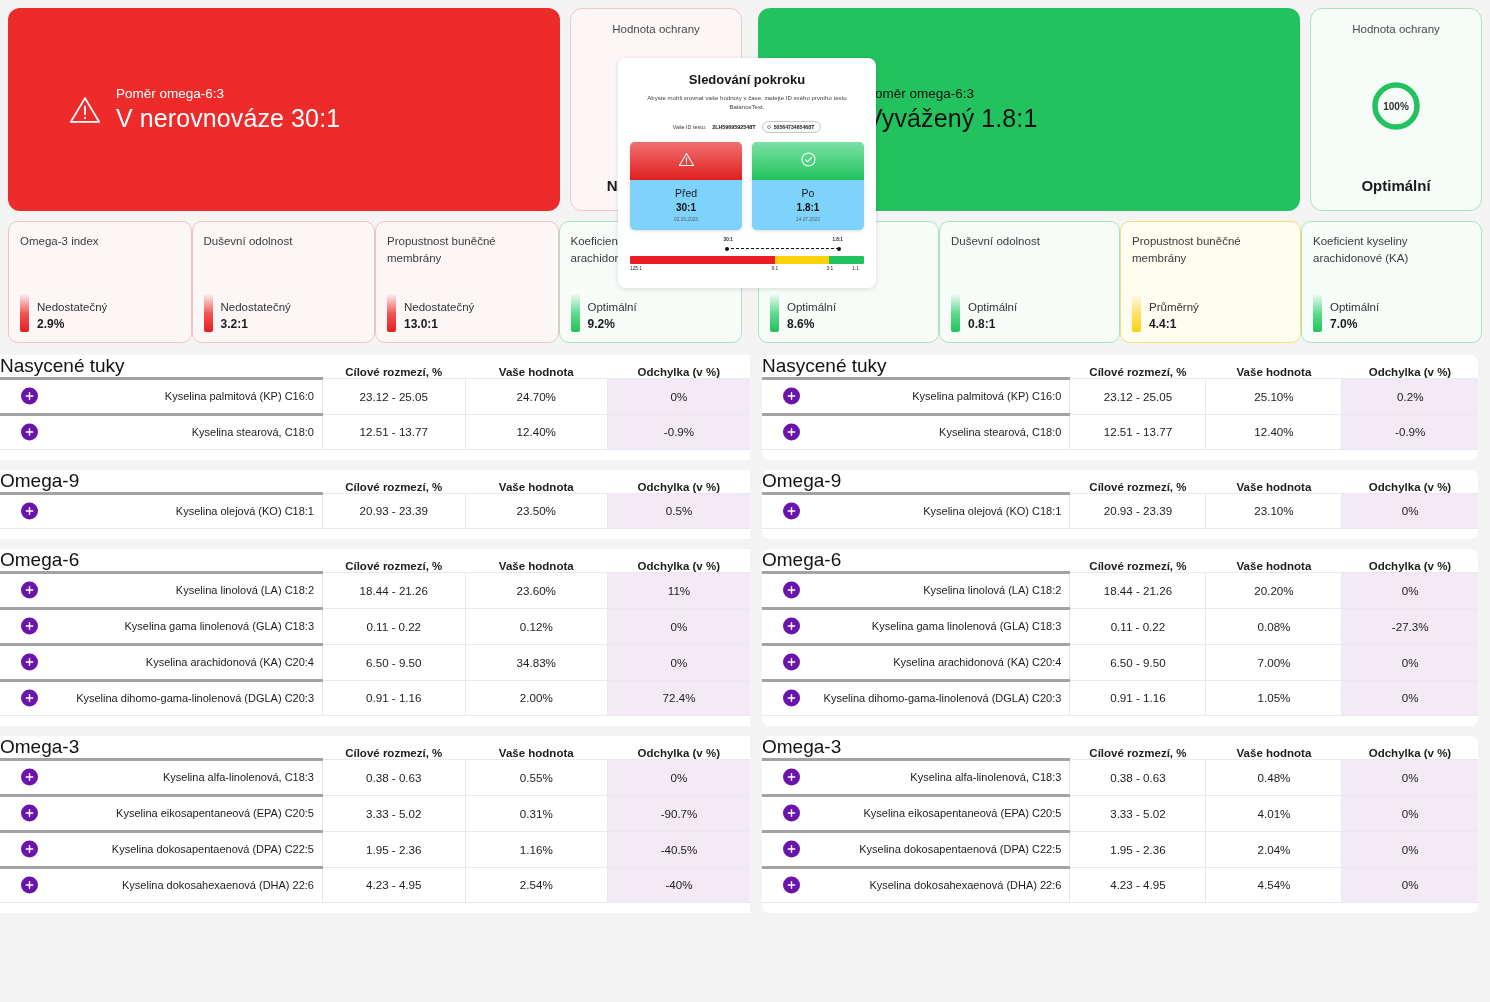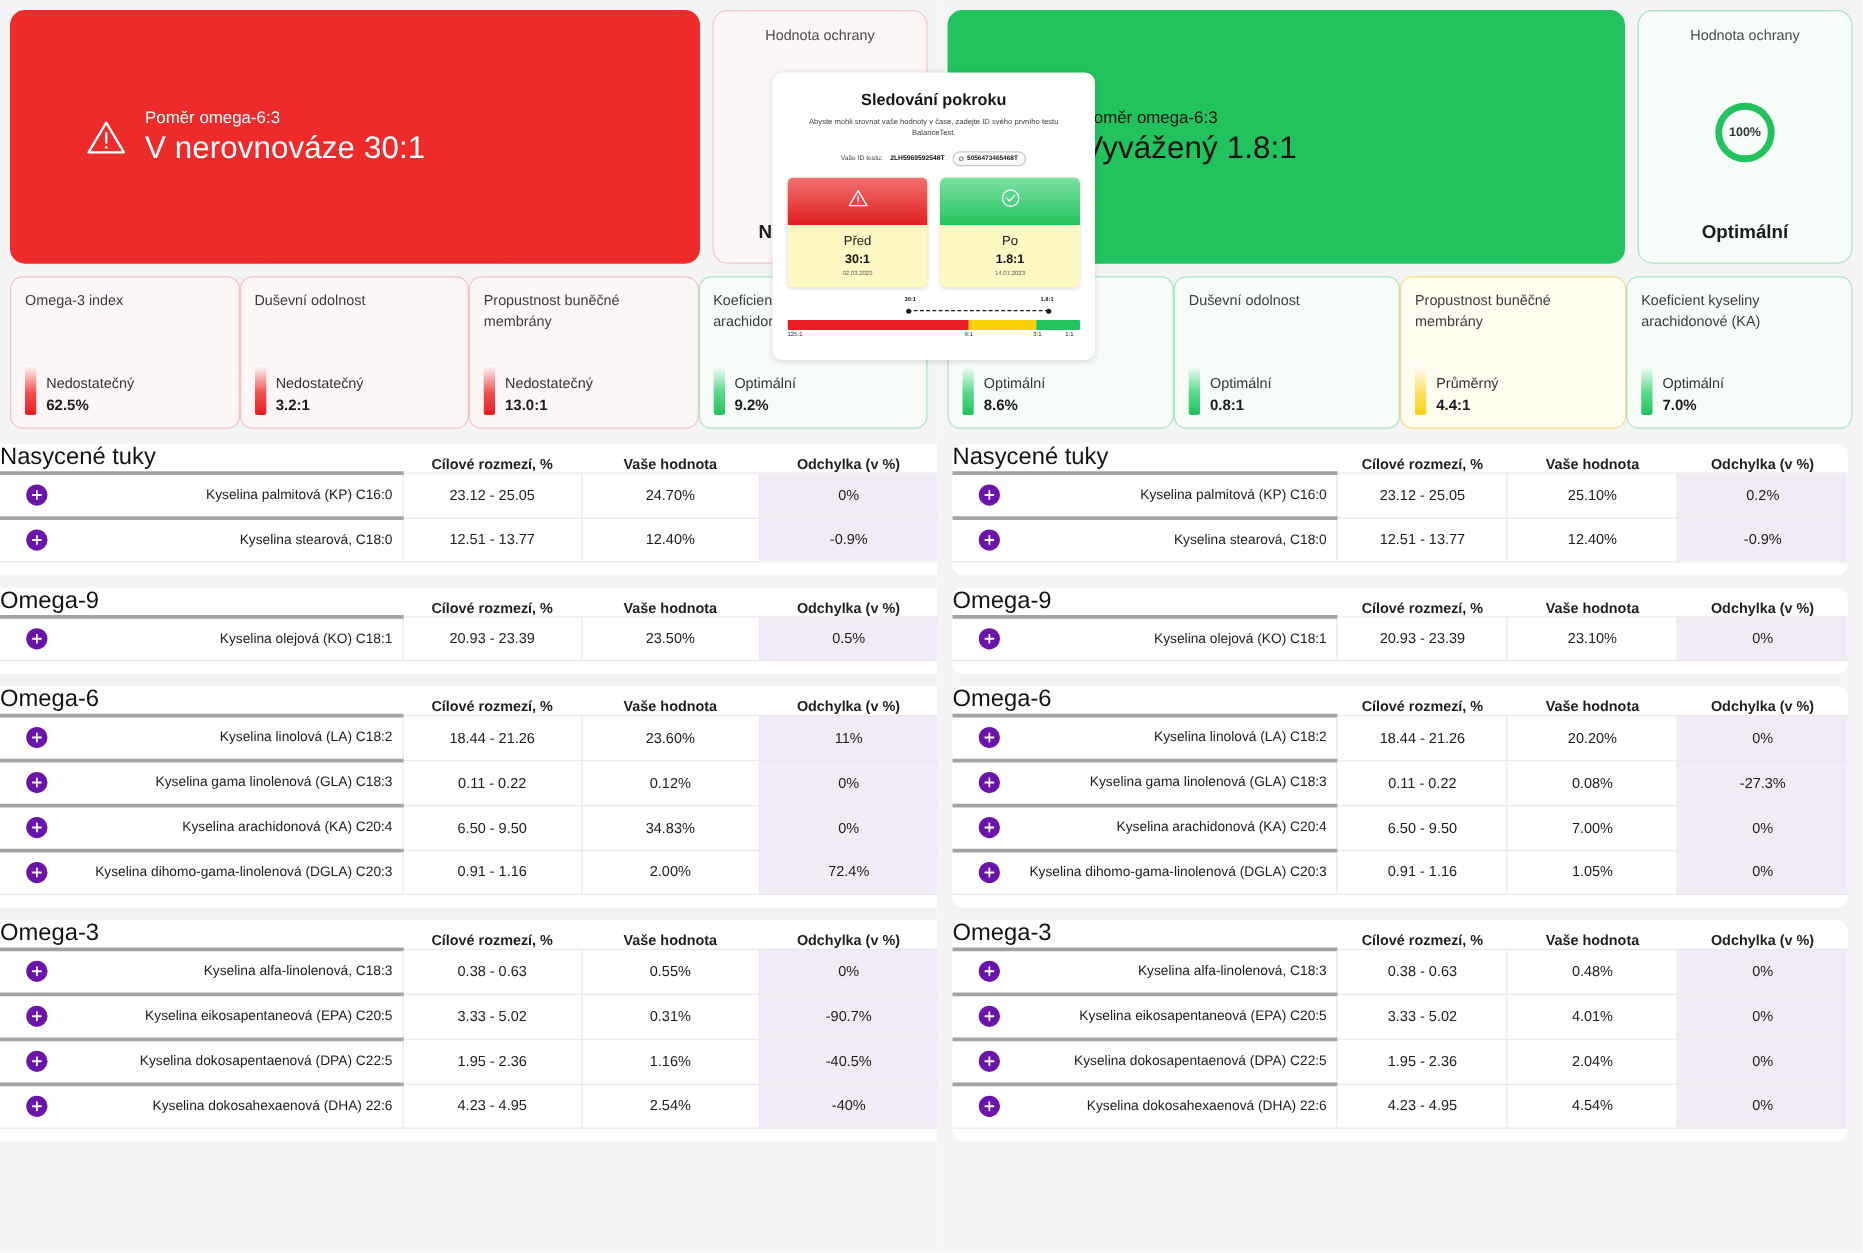--- a/index.html
+++ b/index.html
@@ -75,21 +75,21 @@
   .pc-idrow { display:flex; align-items:center; justify-content:center; gap:6px; margin-top:10px; }
   .pc-idlabel { font-size:5.4px; color:#3c3c3c; }
   .pc-idval   { font-size:5.4px; color:#111; font-weight:700; }
   .pc-chip {
     display:flex; align-items:center; gap:3px; font-size:5.2px; font-weight:700; color:#1b1b1b;
     border:1px solid #c9c9c9; border-radius:9px; padding:2px 6px 2px 4px; background:#fafafa;
   }
   .pc-chip .dot { width:4px; height:4px; border-radius:50%; border:1px solid #999; }
 
   .pc-cards { display:flex; gap:10px; margin-top:9px; }
-  .ba-card { flex:1; border-radius:5px; overflow:hidden; box-shadow:0 1px 3px rgba(0,0,0,.14); background:#fef9c3; }
+  .ba-card { flex:1; border-radius:5px; overflow:hidden; box-shadow:0 1px 3px rgba(0,0,0,.14); background:#7dd3fc; }
   .ba-top { height:38px; display:flex; align-items:center; justify-content:center; }
   .ba-top.red   { background:linear-gradient(to bottom,#f27070,#e02020); }
   .ba-top.green { background:linear-gradient(to bottom,#7ce0a4,#22c35e); }
   .ba-body { padding:7px 0 8px 0; text-align:center; }
   .ba-name { font-size:10.5px; color:#1b1b1b; }
   .ba-val  { font-size:10px; font-weight:700; color:#111; margin-top:3px; }
   .ba-date { font-size:4.8px; color:#5c5c5c; margin-top:4px; }
 
   .pc-scalewrap { margin-top:8px; position:relative; height:38px; }
   .pc-arrowrow { position:relative; height:16px; }
@@ -177,21 +177,21 @@
       </div>
     </div>
 
     <div class="metrics-row">
       <div class="metric-card">
         <span class="metric-name">Omega-3 index</span>
         <span class="metric-bottom">
           <span class="metric-bar bar-bad"></span>
           <span class="metric-texts">
             <span class="metric-status">Nedostatečný</span>
-            <span class="metric-value">62.5%</span>
+            <span class="metric-value">2.9%</span>
           </span>
         </span>
       </div>
       <div class="metric-card">
         <span class="metric-name">Duševní odolnost</span>
         <span class="metric-bottom">
           <span class="metric-bar bar-bad"></span>
           <span class="metric-texts">
             <span class="metric-status">Nedostatečný</span>
             <span class="metric-value">3.2:1</span>

